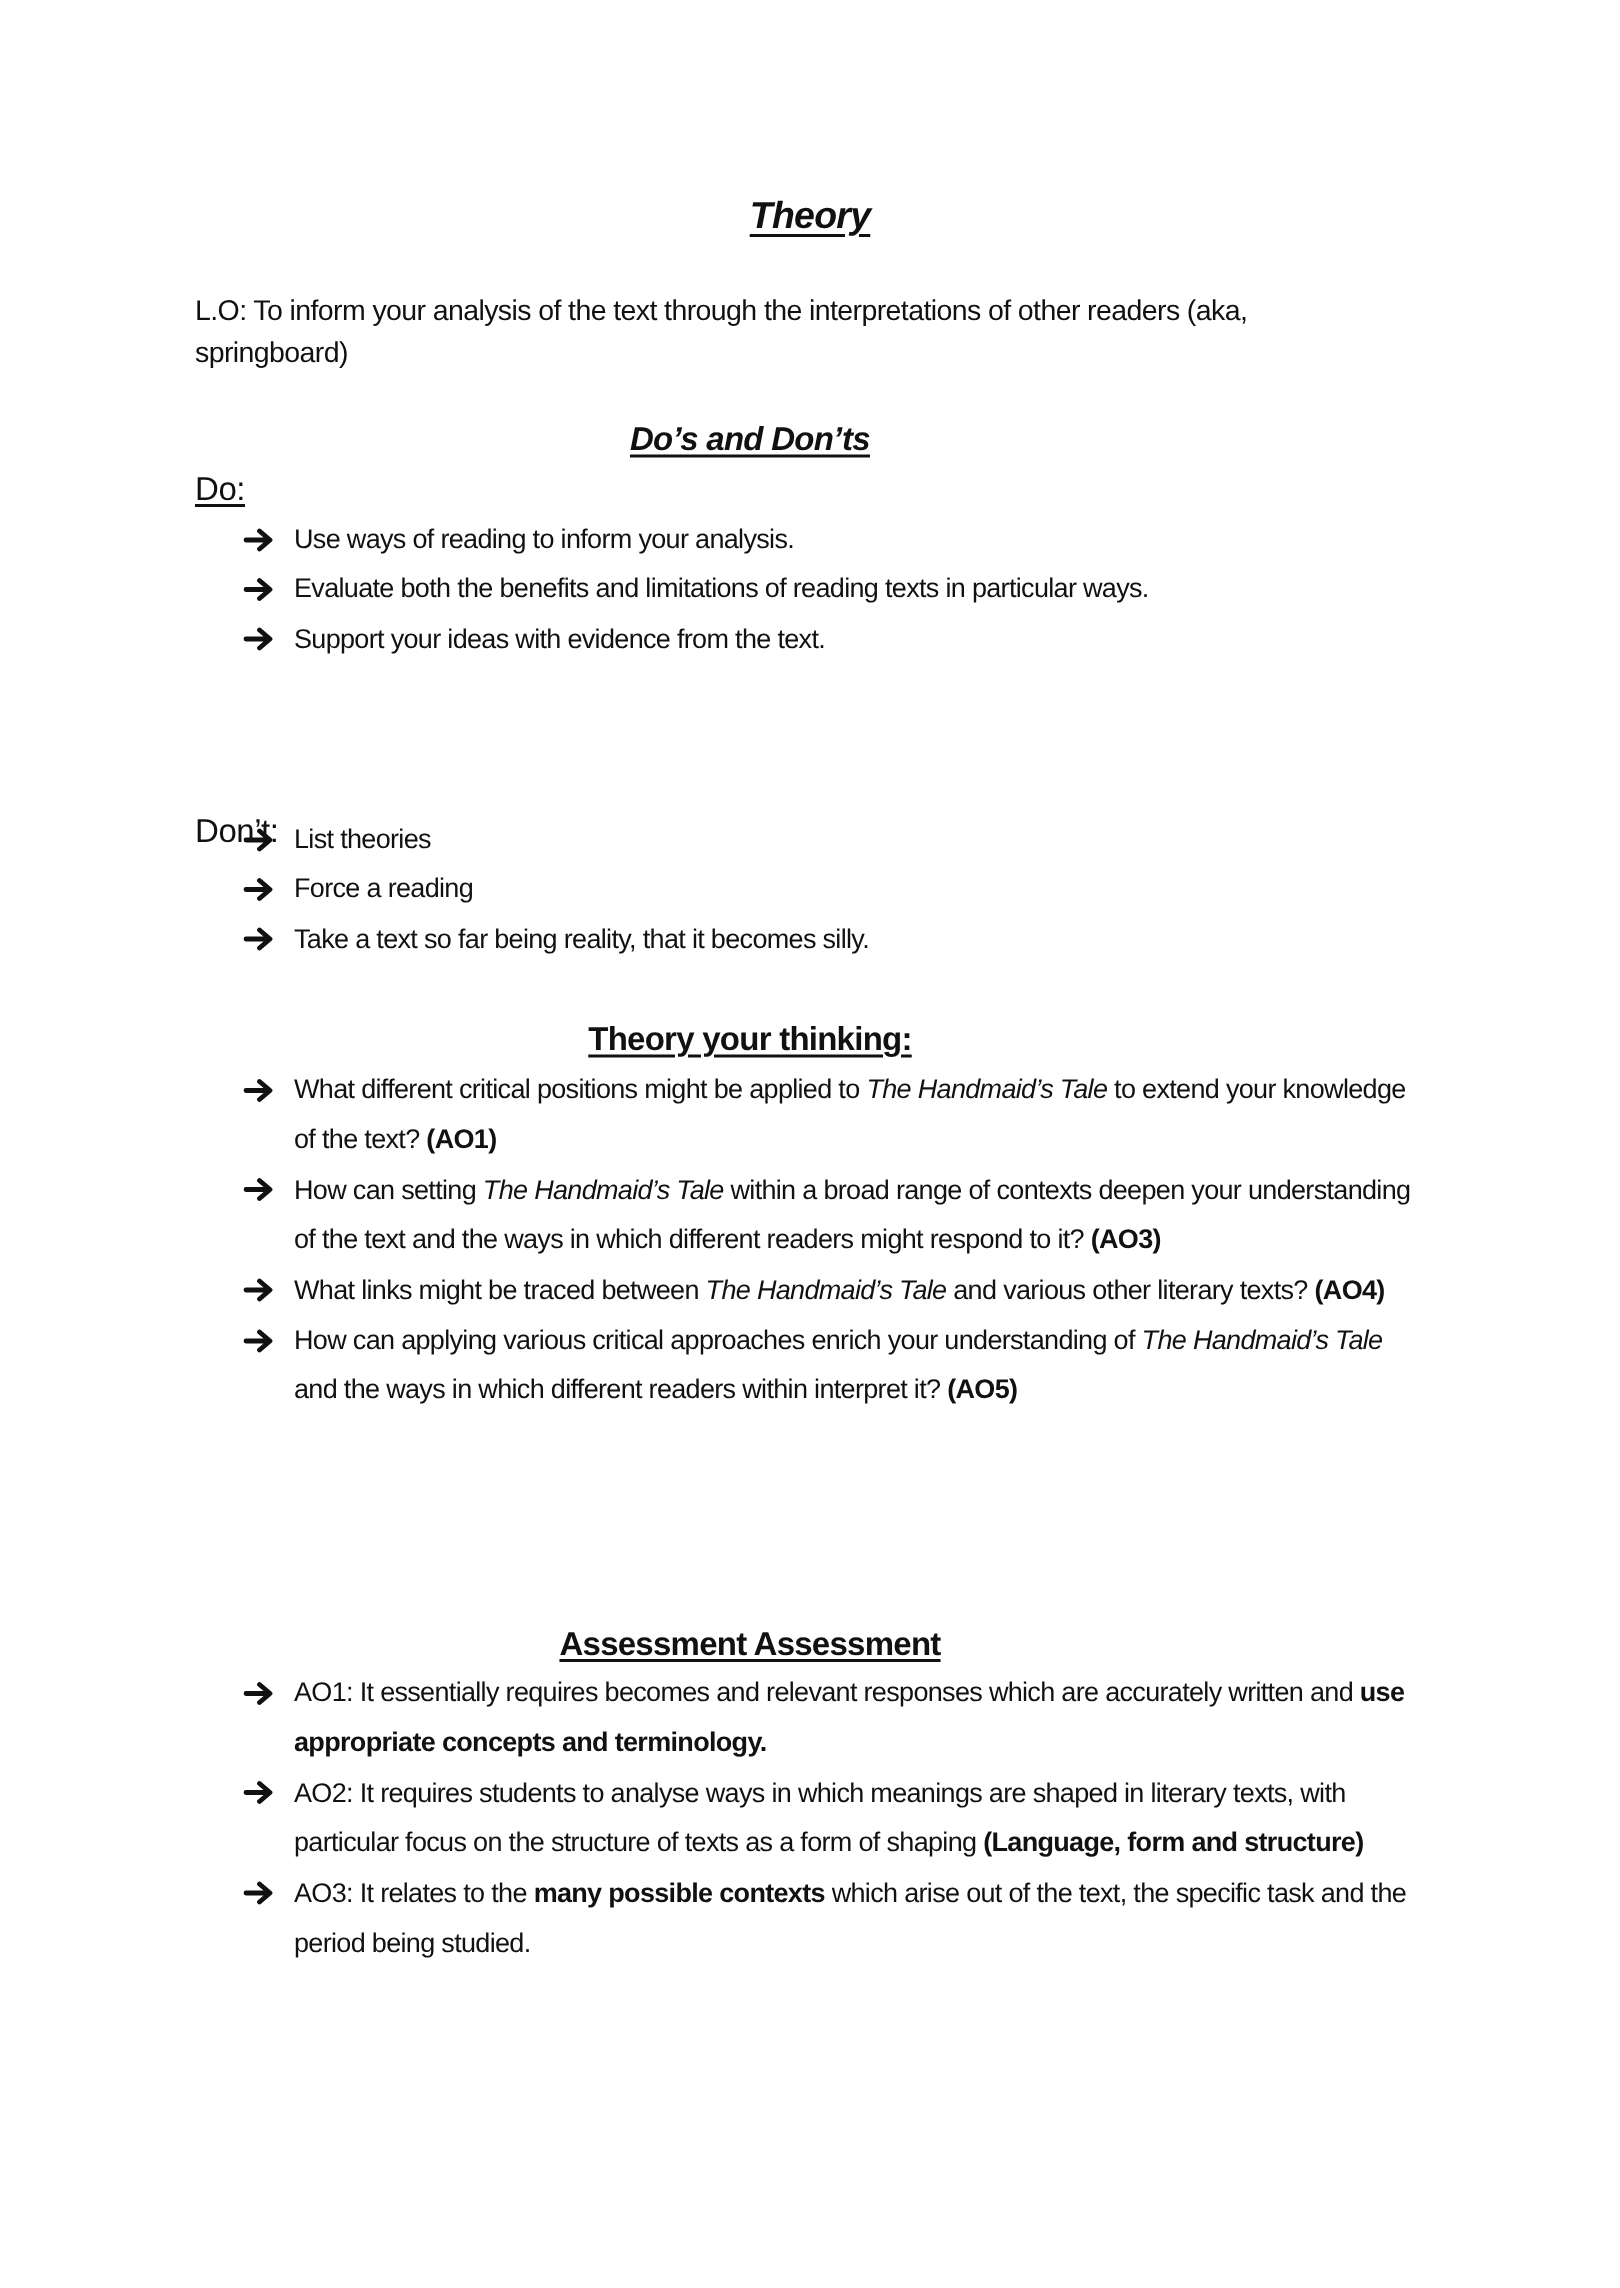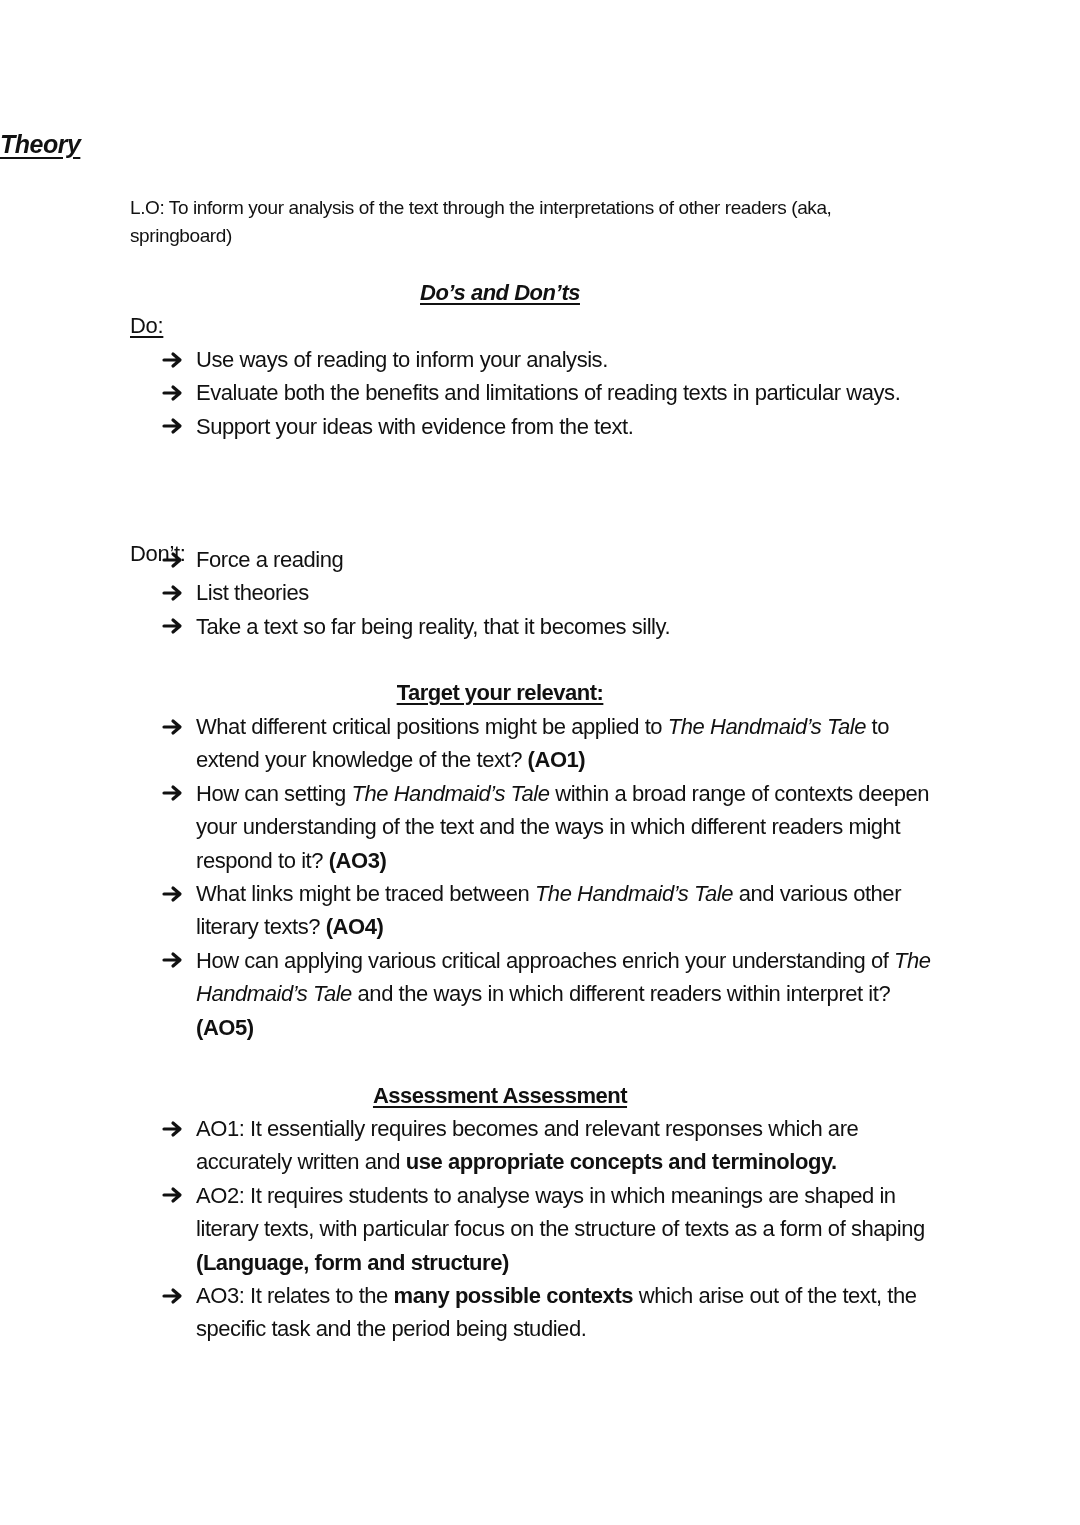--- a/index.html
+++ b/index.html
@@ -4,21 +4,21 @@
 <style>
   html, body { margin: 0; padding: 0; background: #ffffff; }
   body {
     width: 1080px; height: 1525px; position: relative; overflow: hidden;
     font-family: "DejaVu Sans Condensed", "Liberation Sans Narrow", "Liberation Sans", sans-serif;
     color: #111111;
   }
   .page { position: absolute; left: 0; top: 0; width: 1080px; height: 1525px; }
   .title {
     position: absolute; left: 0; width: 1080px; top: 130px;
-    text-align: left; font-size: 25px; font-weight: bold; font-style: italic;
+    text-align: center; font-size: 25px; font-weight: bold; font-style: italic;
     text-decoration: underline; text-underline-offset: 4px;
     font-family: "Liberation Sans", sans-serif; letter-spacing: -0.5px;
   }
   .lo {
     position: absolute; left: 130px; top: 194px; width: 790px;
     font-size: 19px; line-height: 28px; font-family: "Liberation Sans", sans-serif;
     letter-spacing: -0.4px;
   }
   .section-heading {
     position: absolute; left: 0; width: 1000px; text-align: center;
@@ -26,21 +26,21 @@
     text-decoration: underline; text-underline-offset: 3px; letter-spacing: -0.5px;
   }
   .section-heading.italic { font-style: italic; }
   .group-label {
     position: absolute; left: 130px; font-size: 22px;
     font-family: "Liberation Sans", sans-serif; letter-spacing: -0.3px;
   }
   .group-label.ul { text-decoration: underline; text-underline-offset: 3px; }
   .bullets {
     position: absolute; left: 162px; width: 790px; margin: 0; padding: 0; list-style: none;
-    font-size: 22px; line-height: 33.4px; font-family: "Liberation Sans", sans-serif;
+    font-size: 18px; line-height: 33.4px; font-family: "Liberation Sans", sans-serif;
     letter-spacing: -0.45px;
   }
   .bullets li { position: relative; padding-left: 34px; }
   .arrow {
     position: absolute; left: 0; top: 0; width: 24px; height: 33px;
     display: flex; align-items: center;
   }
   .arrow svg { display: block; }
   .b { font-weight: bold; }
   .i { font-style: italic; }
@@ -74,34 +74,34 @@
           </svg>
         </span><span><span>Support your ideas with evidence from the text.</span></span></li>
     </ul>
 
   <div class="group-label" style="top:513px;margin-top:28px;">Don’t:</div>
   <ul class="bullets" style="top:543px;">
       <li><span class="arrow">
           <svg width="22" height="18" viewBox="0 0 22 18">
             <path d="M2 9 H17 M11 3 L18 9 L11 15" stroke="#111111" stroke-width="3.2" fill="none" stroke-linecap="round" stroke-linejoin="round"></path>
           </svg>
-        </span><span><span>Force a reading</span></span></li>
+        </span><span><span>List theories</span></span></li>
       <li><span class="arrow">
           <svg width="22" height="18" viewBox="0 0 22 18">
             <path d="M2 9 H17 M11 3 L18 9 L11 15" stroke="#111111" stroke-width="3.2" fill="none" stroke-linecap="round" stroke-linejoin="round"></path>
           </svg>
-        </span><span><span>List theories</span></span></li>
+        </span><span><span>Force a reading</span></span></li>
       <li><span class="arrow">
           <svg width="22" height="18" viewBox="0 0 22 18">
             <path d="M2 9 H17 M11 3 L18 9 L11 15" stroke="#111111" stroke-width="3.2" fill="none" stroke-linecap="round" stroke-linejoin="round"></path>
           </svg>
         </span><span><span>Take a text so far being reality, that it becomes silly.</span></span></li>
     </ul>
 
-  <div class="section-heading" style="top:680px;">Target your relevant:</div>
+  <div class="section-heading" style="top:680px;">Theory your thinking:</div>
   <ul class="bullets" style="top:710px;">
       <li><span class="arrow">
           <svg width="22" height="18" viewBox="0 0 22 18">
             <path d="M2 9 H17 M11 3 L18 9 L11 15" stroke="#111111" stroke-width="3.2" fill="none" stroke-linecap="round" stroke-linejoin="round"></path>
           </svg>
         </span><span><span>What different critical positions might be applied to </span><span class="i">The Handmaid’s Tale</span><span> to extend your knowledge of the text? </span><span class="b">(AO1)</span></span></li>
       <li><span class="arrow">
           <svg width="22" height="18" viewBox="0 0 22 18">
             <path d="M2 9 H17 M11 3 L18 9 L11 15" stroke="#111111" stroke-width="3.2" fill="none" stroke-linecap="round" stroke-linejoin="round"></path>
           </svg>

